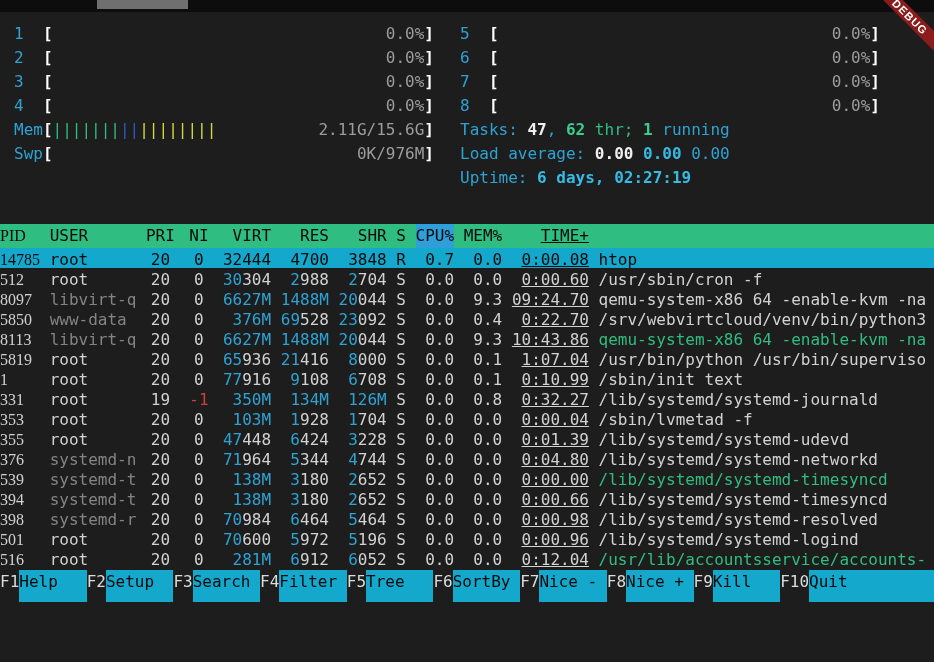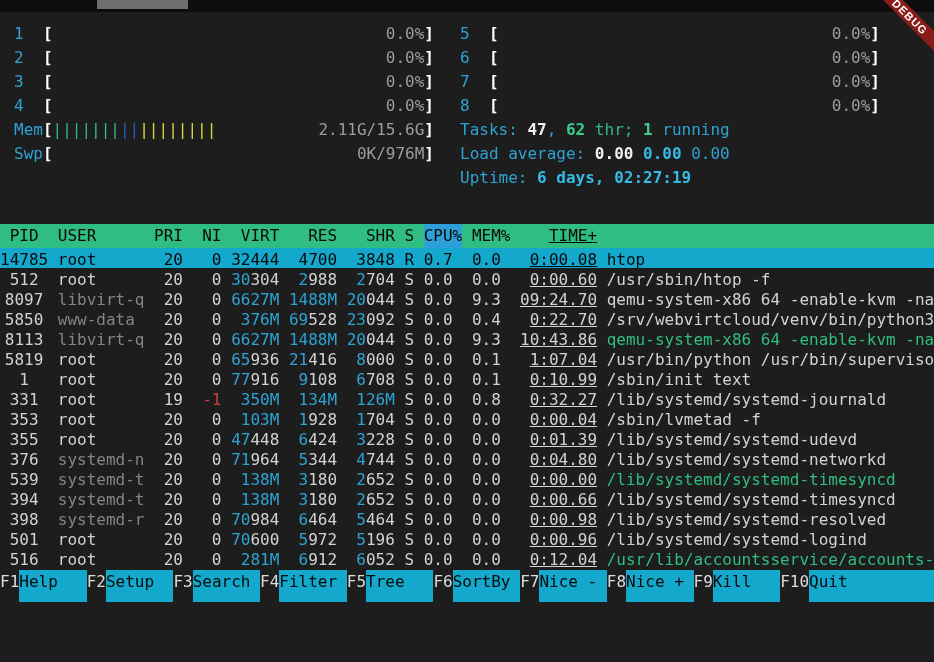--- a/index.html
+++ b/index.html
@@ -26,26 +26,26 @@
   .cyan{color:var(--cyan);} .wb{color:var(--white_bold);font-weight:bold;}
   .g{color:var(--green);} .gb{color:var(--green_bold);font-weight:bold;}
   .cb{color:var(--cyan_bold);font-weight:bold;}
   
   .table{margin-top:34px;}
   .thead{display:flex;height:24px;background:var(--header_bg);color:var(--hdr_fg);white-space:pre;}
   .thead .sorted{background:var(--sort_bg);}
   .prow{display:flex;height:20px;white-space:pre;}
   .prow.sel{background:var(--sel_bg);}
   .prow.sel span{color:var(--sel_fg) !important;font-weight:normal !important;}
-  .cell-pid{display:inline-block;width:5ch;text-align:center;}
+  .cell-pid{display:inline-block;width:5ch;text-align:left;font-family:Liberation Serif, serif;}
   .cell-user{display:inline-block;width:9ch;margin-left:1ch;overflow:hidden;}
-  .cell-pri,.cell-ni{display:inline-block;width:3ch;text-align:right;margin-left:1ch;}
+  .cell-pri,.cell-ni{display:inline-block;width:3ch;text-align:center;margin-left:1ch;}
   .cell-virt,.cell-res,.cell-shr{display:inline-block;width:5ch;text-align:right;margin-left:1ch;}
   .cell-s{display:inline-block;width:1ch;margin-left:1ch;}
-  .cell-cpu,.cell-mem{display:inline-block;width:4ch;text-align:left;margin-left:1ch;}
+  .cell-cpu,.cell-mem{display:inline-block;width:4ch;text-align:right;margin-left:1ch;}
   .cell-time{display:inline-block;width:8ch;text-align:right;margin-left:1ch;text-decoration:underline;}
   .cell-cmd{flex:1;margin-left:1ch;overflow:hidden;}
   .dim{color:var(--dim);} .red{color:var(--red);} .hi{color:var(--cyan);} .cg{color:var(--green);}
   
   .fnbar{display:flex;height:30px;padding-top:2px;white-space:pre;}
   .fnkey{color:var(--fn_key);height:24px;}
   .fnlabel{background:var(--fn_bg);color:var(--fn_label);display:inline-block;width:7ch;height:32px;overflow:hidden;}
   .fnlabel.grow{flex:1;}
 </style>
 </head>
@@ -172,21 +172,21 @@
     <span class="cell-user">root</span>
     <span class="cell-pri">20</span>
     <span class="cell-ni">0</span>
     <span class="cell-virt"><span class="hi">30</span><span class="lo">304</span></span>
     <span class="cell-res"><span class="hi">2</span><span class="lo">988</span></span>
     <span class="cell-shr"><span class="hi">2</span><span class="lo">704</span></span>
     <span class="cell-s">S</span>
     <span class="cell-cpu">0.0</span>
     <span class="cell-mem">0.0</span>
     <span class="cell-time">0:00.60</span>
-    <span class="cell-cmd">/usr/sbin/htop -f</span>
+    <span class="cell-cmd">/usr/sbin/cron -f</span>
   </div>
 
   <div class="prow">
     <span class="cell-pid">8097</span>
     <span class="cell-user dim">libvirt-q</span>
     <span class="cell-pri">20</span>
     <span class="cell-ni">0</span>
     <span class="cell-virt"><span class="hi">6627M</span><span class="lo"></span></span>
     <span class="cell-res"><span class="hi">1488M</span><span class="lo"></span></span>
     <span class="cell-shr"><span class="hi">20</span><span class="lo">044</span></span>

